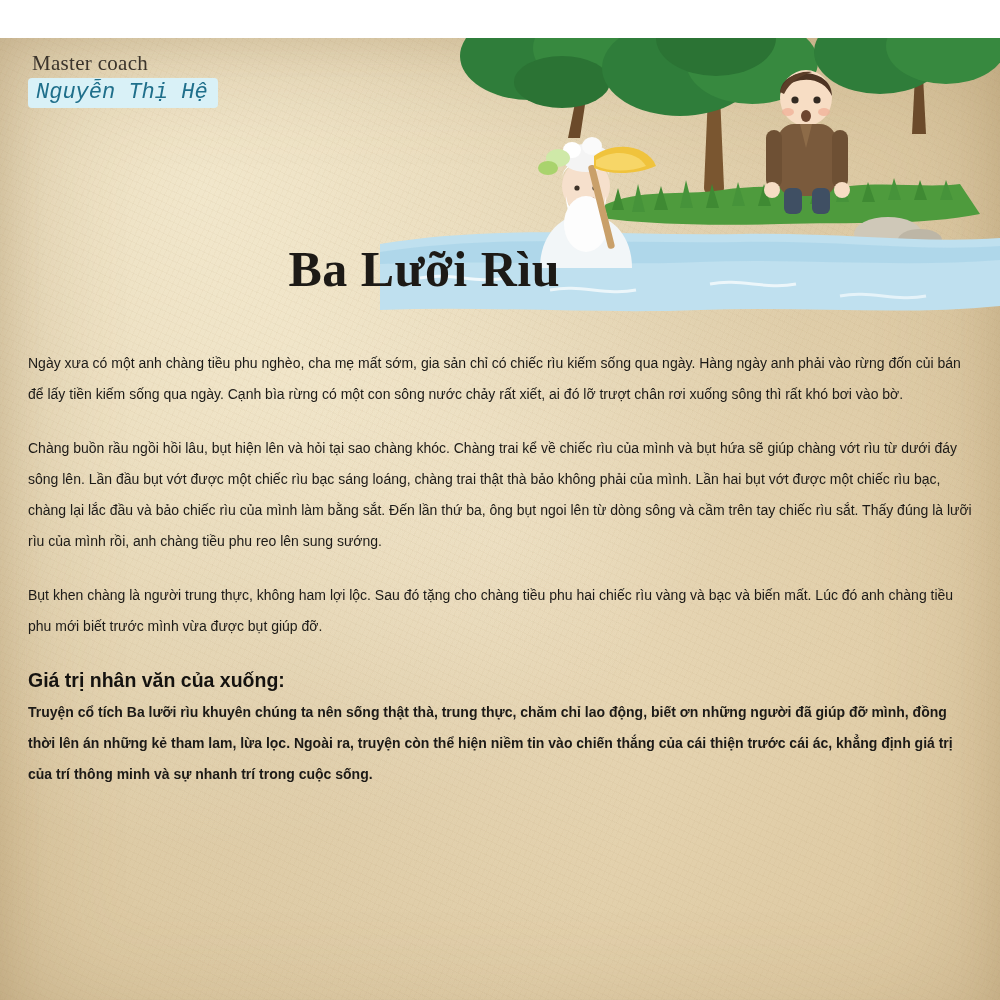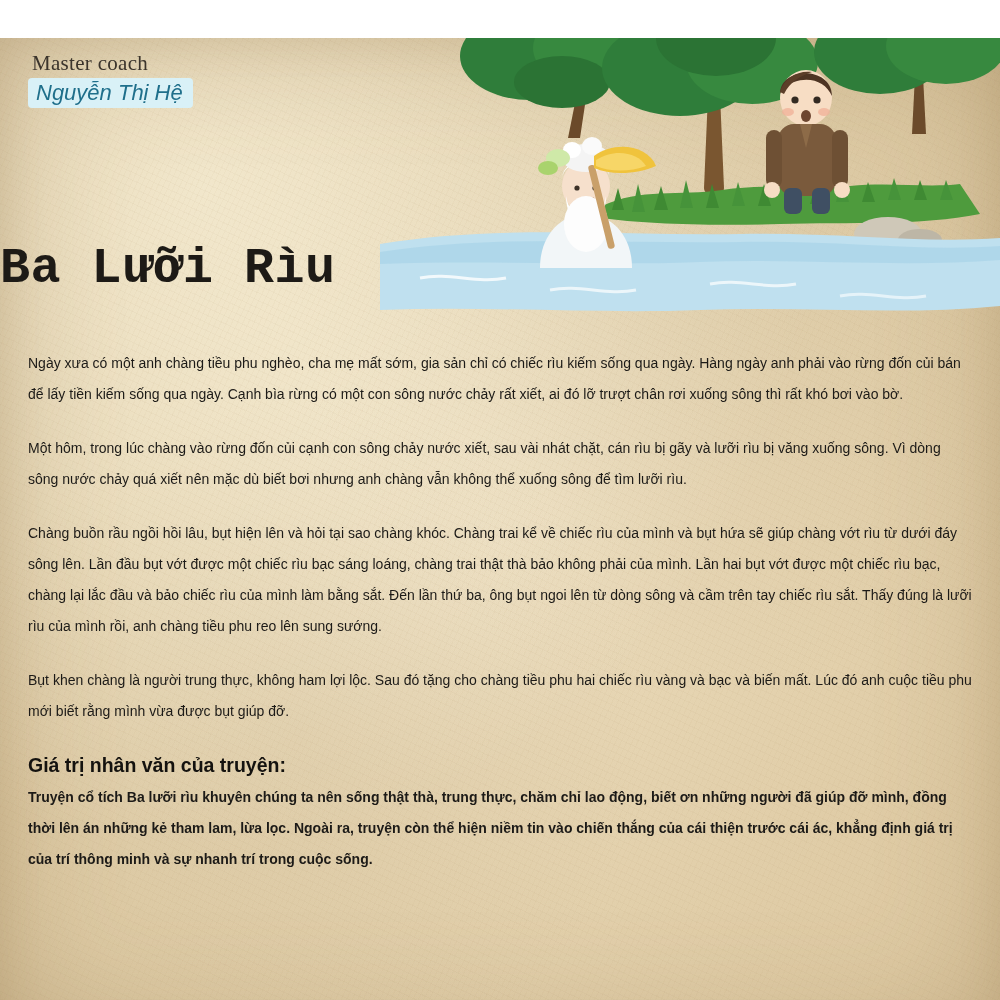--- a/index.html
+++ b/index.html
@@ -58,21 +58,21 @@
     padding-left: 4px;
   }
   .brand-name-wrap {
     margin-top: 3px;
     display: inline-block;
     background: #d9f1f7;
     border-radius: 4px;
     padding: 2px 10px 3px 8px;
   }
   .brand-name {
-    font-family: Liberation Sans, sans-serif;
+    font-family: Liberation Mono, monospace;
     font-style: italic;
     font-size: 22px;
     color: #1f6f8b;
     line-height: 1.15;
     white-space: nowrap;
   }
 
   
   .illustration {
     position: absolute;
@@ -84,22 +84,22 @@
     pointer-events: none;
   }
   .illustration svg { display: block; }
 
   
   .story-title {
     position: absolute;
     top: 168px;
     left: 0;
     width: 560px;
-    text-align: left;
-    font-family: Liberation Mono, monospace;
+    text-align: right;
+    font-family: Liberation Serif, serif;
     font-size: 50px;
     color: #1d1a16;
     letter-spacing: 0.5px;
     z-index: 5;
   }
 
   
   .content {
     position: absolute;
     top: 310px;
@@ -234,21 +234,20 @@
     <div class="brand-title">Master coach</div>
     <div class="brand-name-wrap">
       <span class="brand-name">Nguyễn Thị Hệ</span>
     </div>
   </div>
 
   <h1 class="story-title">Ba Lưỡi Rìu</h1>
 
   <div class="content">
     <p class="para">Ngày xưa có một anh chàng tiều phu nghèo, cha mẹ mất sớm, gia sản chỉ có chiếc rìu kiếm sống qua ngày. Hàng ngày anh phải vào rừng đốn củi bán để lấy tiền kiếm sống qua ngày. Cạnh bìa rừng có một con sông nước chảy rất xiết, ai đó lỡ trượt chân rơi xuống sông thì rất khó bơi vào bờ.</p>
-    <p class="para">Một hôm, trong lúc chàng vào rừng đốn củi cạnh con sông chảy nước xiết, sau vài nhát chặt, cán rìu bị gãy và lưỡi rìu bị văng xuống sông. Vì dòng sông nước chảy quá xiết nên mặc dù biết bơi nhưng anh chàng vẫn không thể xuống sông để tìm lưỡi rìu.</p>
     <p class="para">Chàng buồn rầu ngồi hồi lâu, bụt hiện lên và hỏi tại sao chàng khóc. Chàng trai kể về chiếc rìu của mình và bụt hứa sẽ giúp chàng vớt rìu từ dưới đáy sông lên. Lần đầu bụt vớt được một chiếc rìu bạc sáng loáng, chàng trai thật thà bảo không phải của mình. Lần hai bụt vớt được một chiếc rìu bạc, chàng lại lắc đầu và bảo chiếc rìu của mình làm bằng sắt. Đến lần thứ ba, ông bụt ngoi lên từ dòng sông và cầm trên tay chiếc rìu sắt. Thấy đúng là lưỡi rìu của mình rồi, anh chàng tiều phu reo lên sung sướng.</p>
-    <p class="para">Bụt khen chàng là người trung thực, không ham lợi lộc. Sau đó tặng cho chàng tiều phu hai chiếc rìu vàng và bạc và biến mất. Lúc đó anh cuộc tiều phu mới biết rằng mình vừa được bụt giúp đỡ.</p>
-    <p class="moral-heading">Giá trị nhân văn của truyện:</p>
+    <p class="para">Bụt khen chàng là người trung thực, không ham lợi lộc. Sau đó tặng cho chàng tiều phu hai chiếc rìu vàng và bạc và biến mất. Lúc đó anh chàng tiều phu mới biết trước mình vừa được bụt giúp đỡ.</p>
+    <p class="moral-heading">Giá trị nhân văn của xuống:</p>
     <p class="para">Truyện cổ tích Ba lưỡi rìu khuyên chúng ta nên sống thật thà, trung thực, chăm chỉ lao động, biết ơn những người đã giúp đỡ mình, đồng thời lên án những kẻ tham lam, lừa lọc. Ngoài ra, truyện còn thể hiện niềm tin vào chiến thắng của cái thiện trước cái ác, khẳng định giá trị của trí thông minh và sự nhanh trí trong cuộc sống.</p>
   </div>
 
   <div class="vignette"></div>
 </div>
 
 </body></html>

